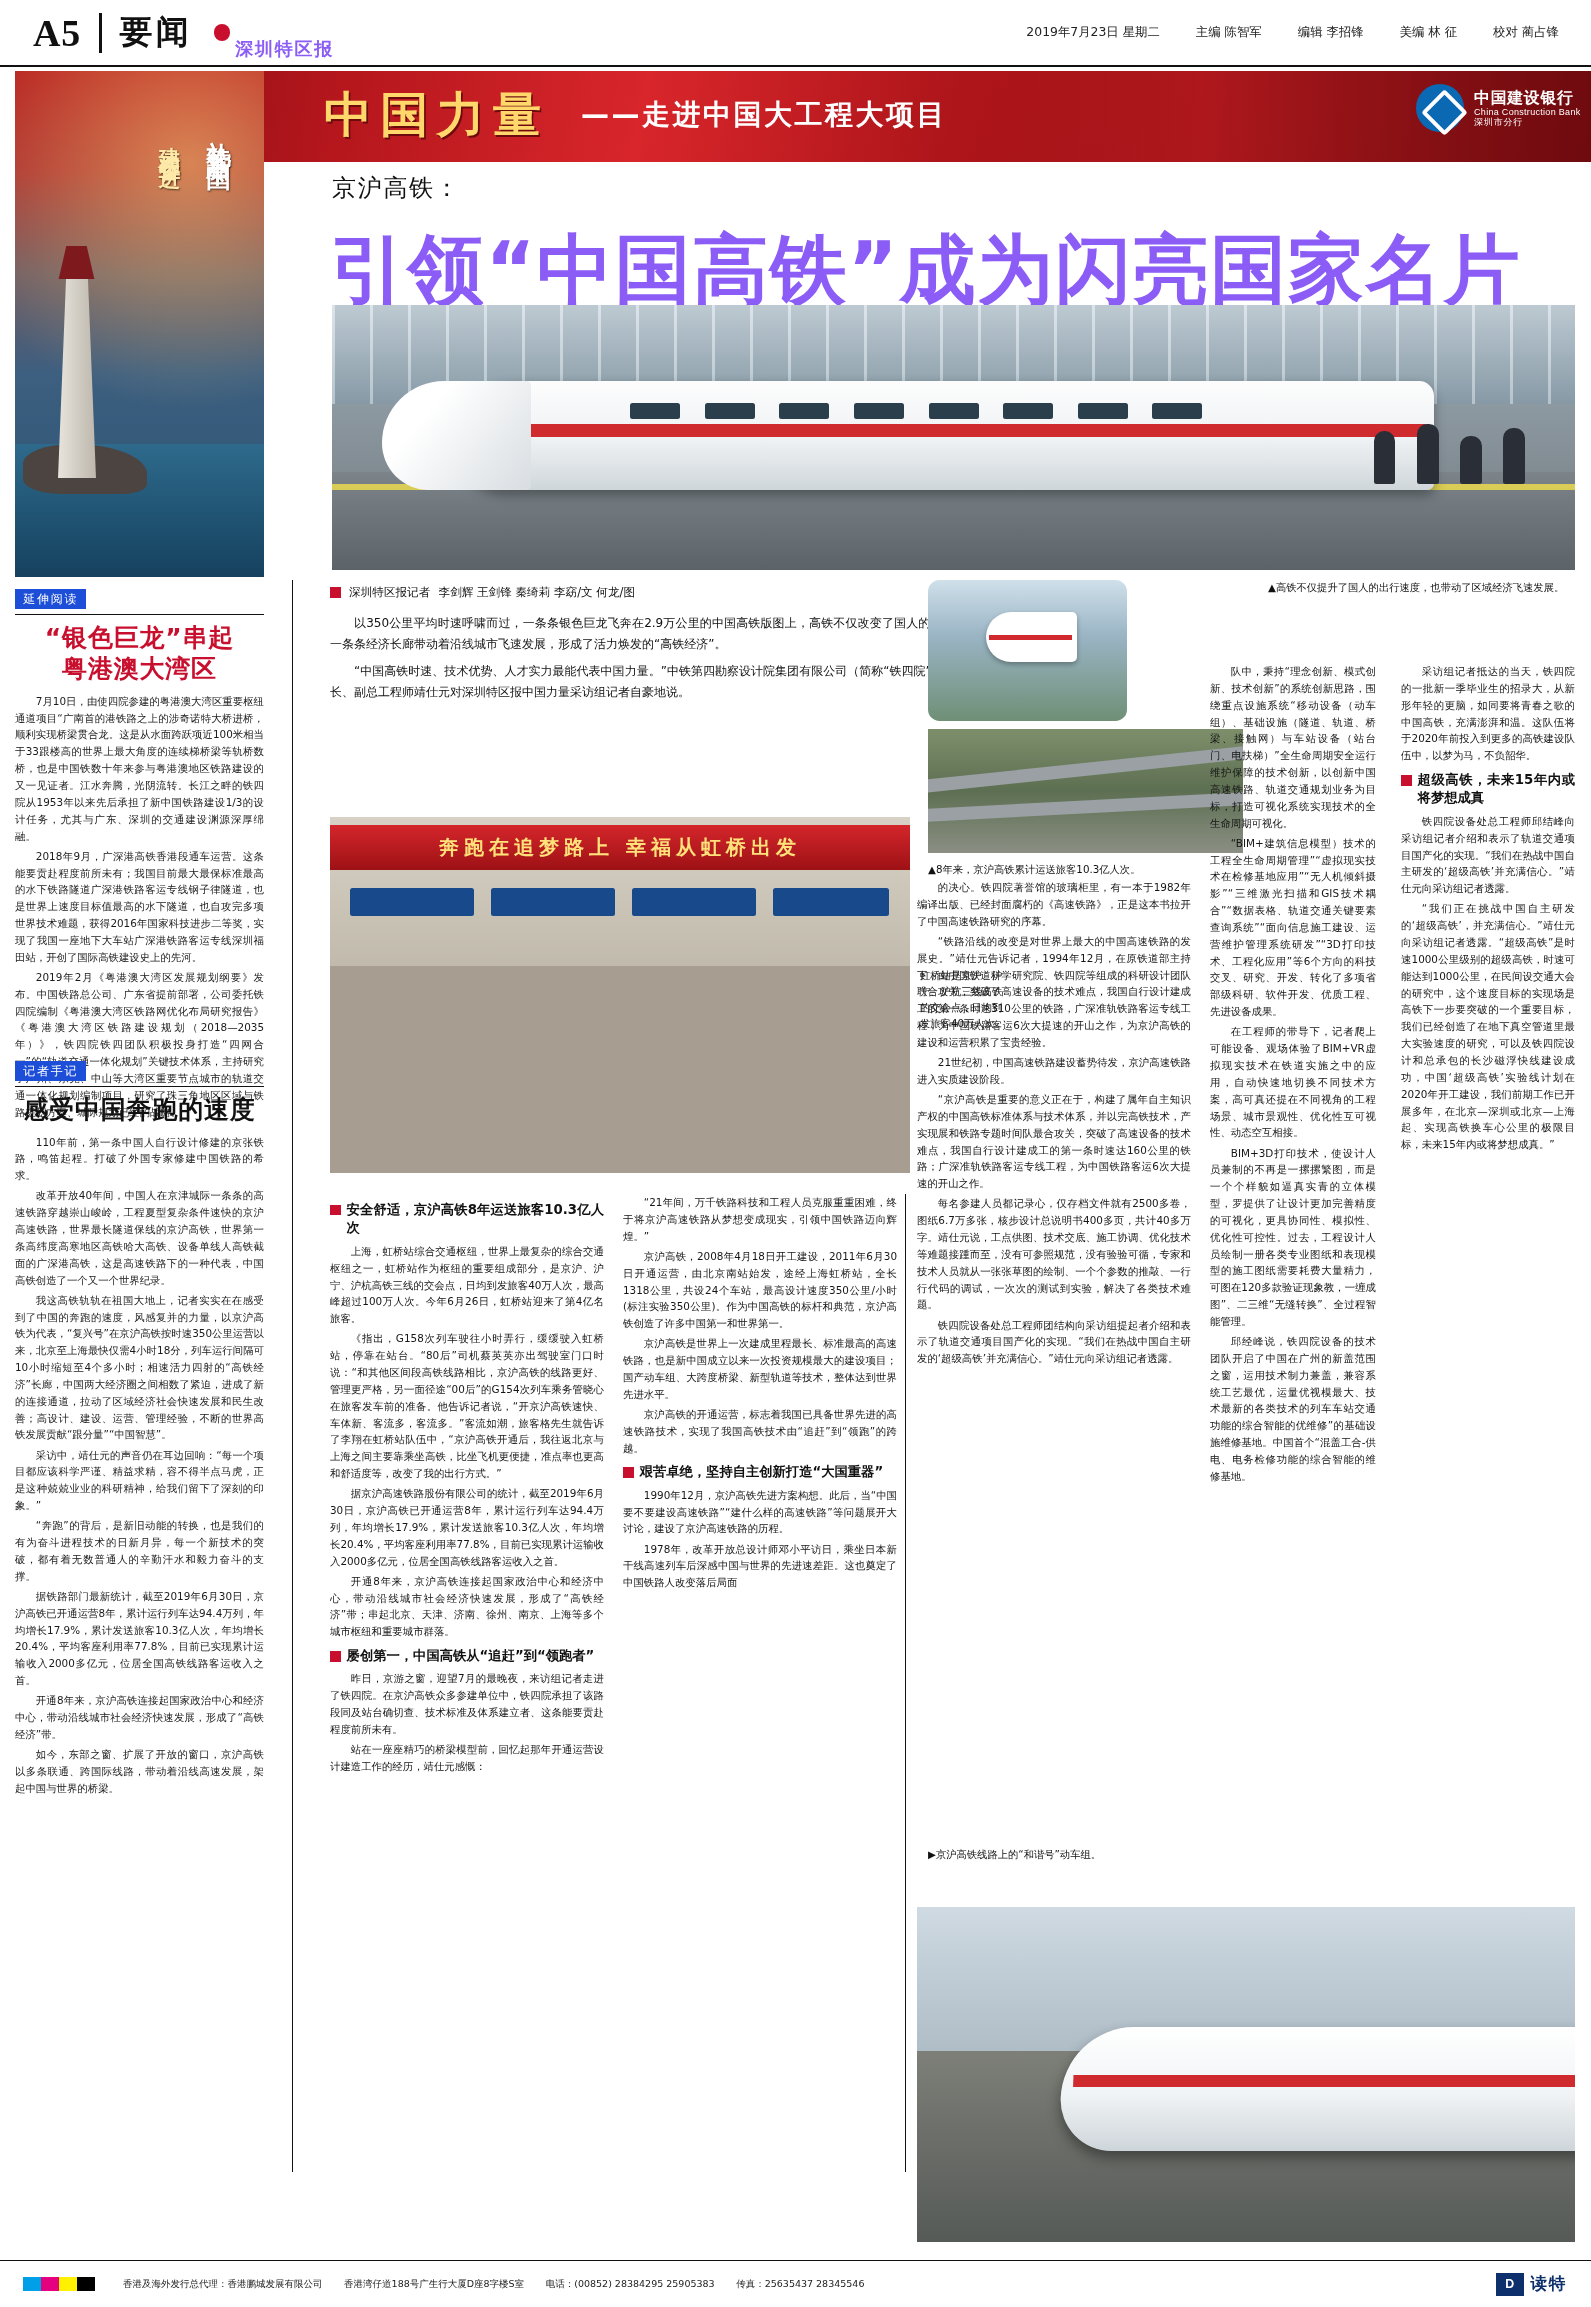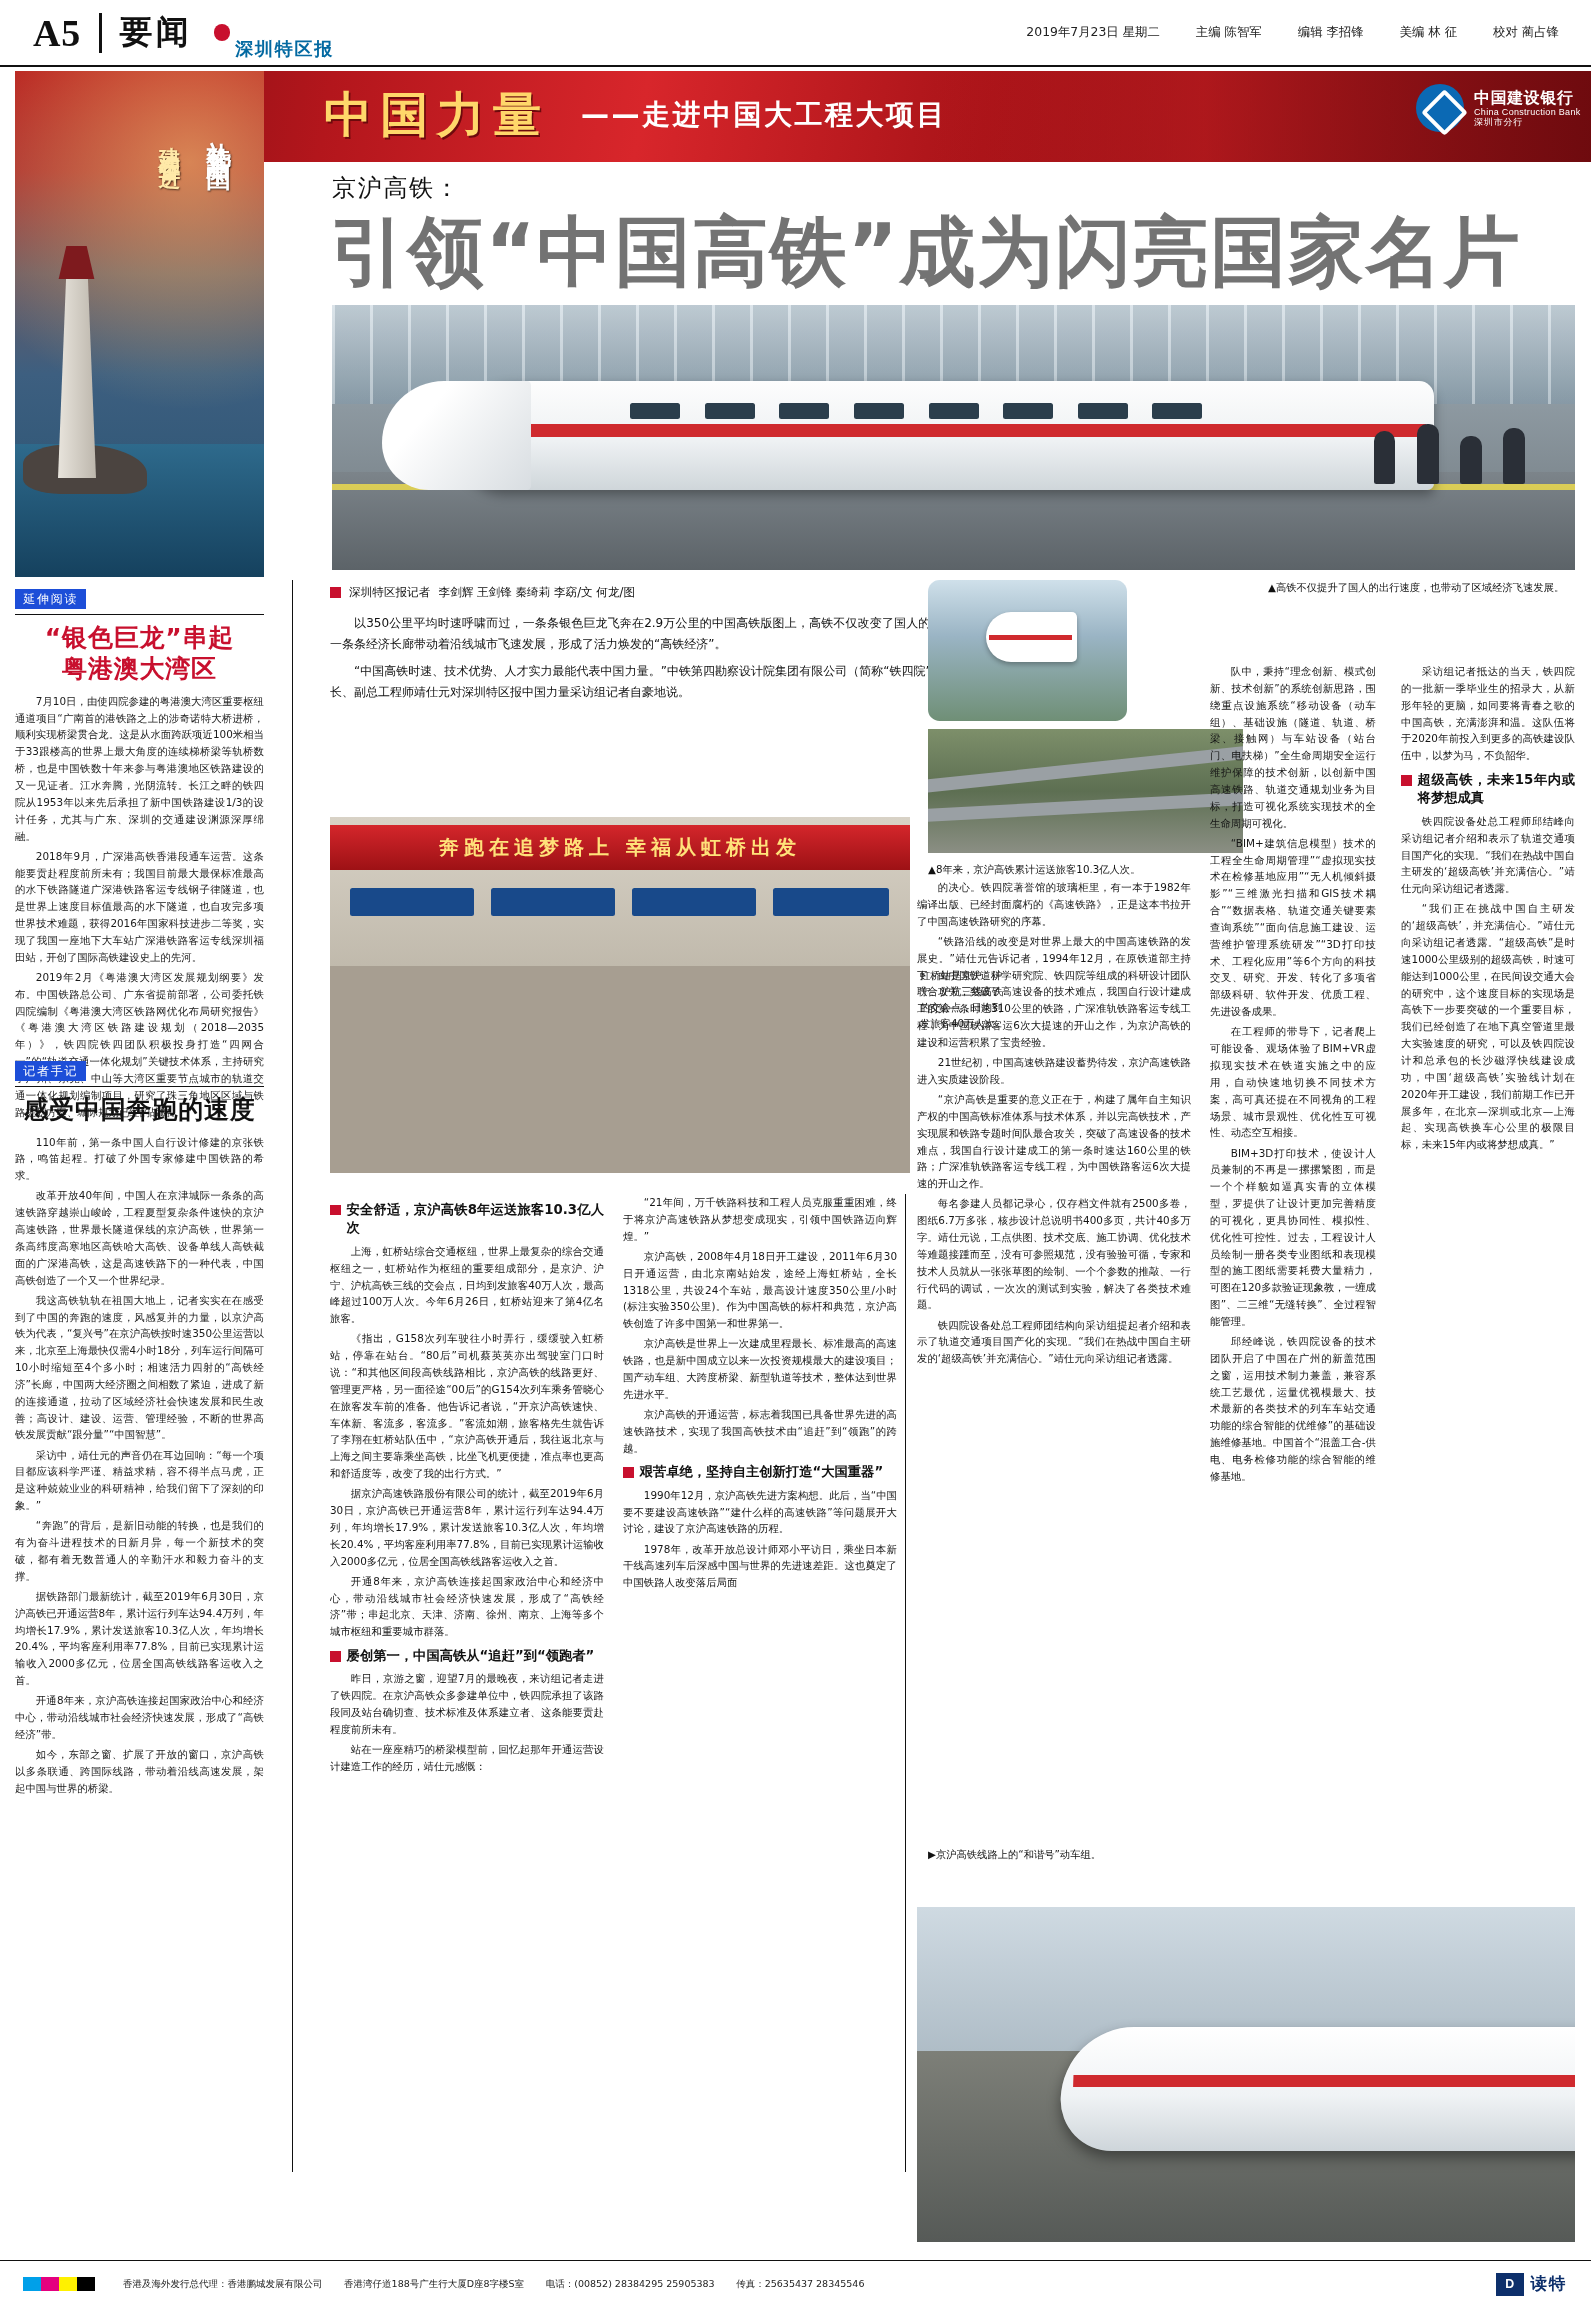--- a/index.html
+++ b/index.html
@@ -30,21 +30,21 @@
   }
   .mast-logo {
     margin-left:21.6px; display:flex; align-items:center; gap:5px;
   }
   .mast-logo .dot {
     width:16.6px;height:16.6px;border-radius:50%;background:#c8102e;
     display:inline-block;
   }
   .mast-logo .name {
     font-family:"DejaVu Sans", sans-serif;
-    font-size:18px; font-weight:bold; color:#0369a1; letter-spacing:1.7px;margin-top:32px;
+    font-size:18px; font-weight:bold; color:#8b5cf6; letter-spacing:1.7px;margin-top:32px;
   }
   .mast-right {
     margin-left:auto; margin-right:33px;
     font-family:"DejaVu Sans", sans-serif;
     font-size:12.4px; color:#222; display:flex; gap:36px; align-items:center;
   }
   .mast-right span { white-space:nowrap; }
 
   
   .banner {
@@ -120,23 +120,23 @@
     writing-mode:vertical-rl; text-orientation:upright;
     text-shadow:0.8px 0.8px 1.7px rgba(0,0,0,.6);
   }
 
   
   .kicker {
     position:absolute; left:332px; top:172px;
     font-family:"DejaVu Sans", sans-serif; font-size:24px; color:#111; letter-spacing:1.7px;
   }
   .headline {
-    position:absolute; left:330px; top:202px; width:1243px;
+    position:absolute; left:330px; top:220px; width:1243px;
     font-family:"DejaVu Sans", sans-serif; font-size:76px; font-weight:bold;
-    letter-spacing:1.7px; color:#737373; white-space:nowrap;
+    letter-spacing:1.7px; color:#8b5cf6; white-space:nowrap;
   }
 
   
   .hero-photo {
     position:absolute; left:332px; top:305px; width:1243px; height:265px;
     overflow:hidden;
     background:linear-gradient(180deg,#9fb6c6 0%,#b9c8d2 35%,#8e9aa2 36%,#6e777d 100%);
   }
   .hp-roof { position:absolute; left:0; top:0; width:1243px;height:99px;
     background:linear-gradient(180deg,#c9d6df,#8fa3b0); }

